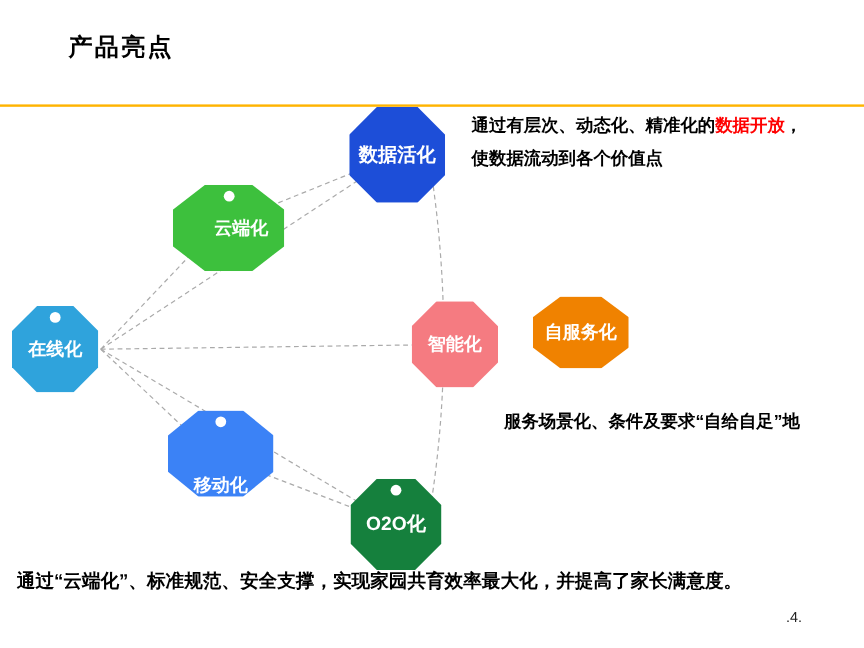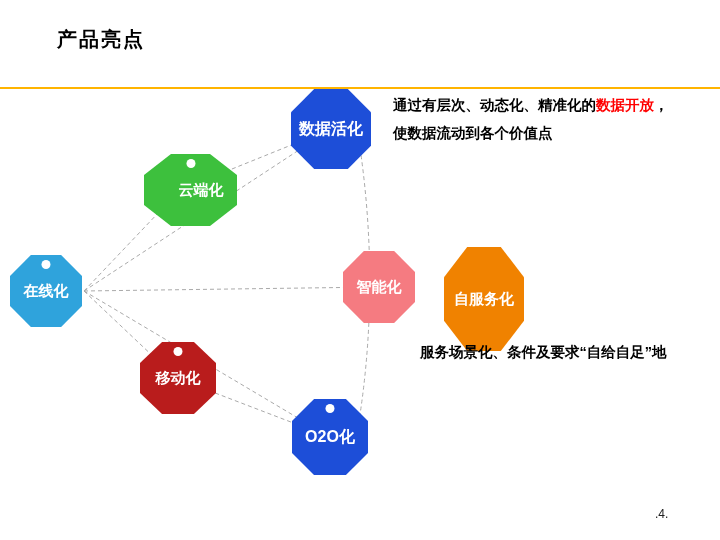--- a/index.html
+++ b/index.html
@@ -22,25 +22,25 @@
     position:absolute; display:flex; align-items:center; justify-content:center;
     clip-path: polygon(29% 0, 71% 0, 100% 29%, 100% 71%, 71% 100%, 29% 100%, 0 71%, 0 29%);
     color:#fff; font-weight:bold; font-size:15px; text-align:center;
   }
   .node .dot {
     position:absolute; top:5px; left:50%; transform:translateX(-50%);
     width:9px; height:9px; border-radius:50%; background:#fff;
   }
   .node-online { left:10px;  top:255px; width:72px; height:72px; background:#2FA3DC; }
   .node-cloud  { left:144px; top:154px; width:72px; height:72px; background:#3DC03D;padding-left:21px; }
-  .node-mobile { left:140px; top:342px; width:76px; height:72px; background:#b91c1c; }
+  .node-mobile { left:140px; top:342px; width:88px; height:72px; background:#3b82f6;align-items:flex-end; }
   .node-data   { left:291px; top:89px;  width:80px; height:80px; background:#1d4ed8; font-size:16px; }
   .node-smart  { left:343px; top:251px; width:72px; height:72px; background:#F57B81; }
-  .node-self   { left:444px; top:247px; width:80px; height:104px; background:#F08200; }
-  .node-o2o    { left:292px; top:399px; width:76px; height:76px; background:#1d4ed8; font-size:16px;text-align:center; }
+  .node-self   { left:444px; top:247px; width:80px; height:60px; background:#F08200; }
+  .node-o2o    { left:292px; top:399px; width:76px; height:76px; background:#15803d; font-size:16px;text-align:center; }
 
   .ann { position:absolute; font-weight:bold; color:#000; font-size:14.5px; }
   .ann p { margin:0 0 11px 0; line-height:1.2; }
   .ann-top   { left:393px; top:97px;  width:280px; }
   .ann-right { left:420px; top:344px; width:280px; }
   .red { color:#FF0000; }
 
   .footer-text {
     position:absolute; left:14px; top:474px; width:700px; margin:0;
     font-size:15.5px; font-weight:bold; color:#000; line-height:1.45;
@@ -110,16 +110,17 @@
 
   <div class="ann ann-top">
     <p><span>通过有层次、动态化、精准化的</span><span class="red">数据开放</span><span>，</span></p>
     <p>使数据流动到各个价值点</p>
   </div>
 
   <div class="ann ann-right">
     <p>服务场景化、条件及要求“自给自足”地</p>
   </div>
 
+  <p class="footer-text">通过“云端化”、标准规范、安全支撑，实现家园共育效率最大化，并提高了家长满意度。</p>
 
   <div class="page-number">.4.</div>
 
 </div>
 
 </body></html>

